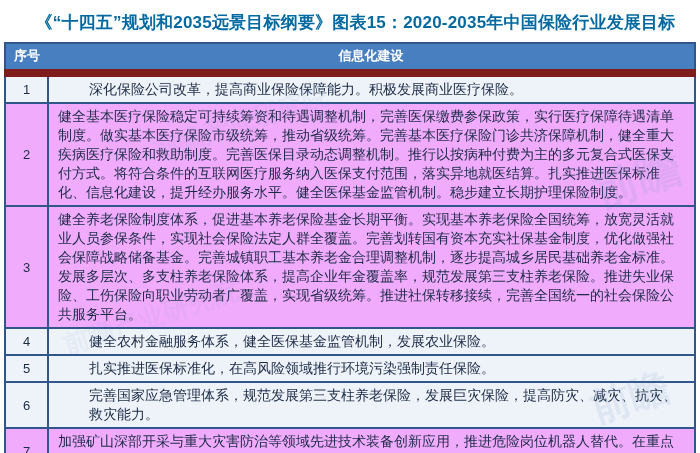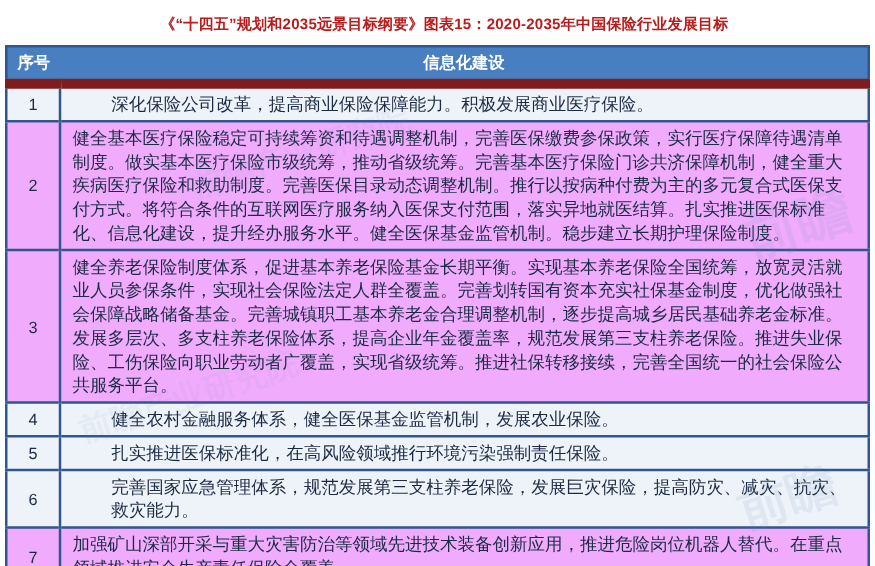--- a/index.html
+++ b/index.html
@@ -7,22 +7,22 @@
   body {
     width: 700px; height: 453px;
     background: #ffffff;
     font-family: "Liberation Sans", sans-serif;
     position: relative;
     overflow: hidden;
   }
   .title {
     text-align: center;
     font-weight: bold;
-    font-size: 12px;
-    color: #b91c1c;
+    font-size: 17px;
+    color: #0369a1;
     padding: 11px 4px 8px 15px;
     letter-spacing: 0.2px;
   }
   table.goals {
     width: 692px;
     margin: 0 auto;
     border-collapse: collapse;
     table-layout: fixed;
     border: 2px solid #31568c;
   }

